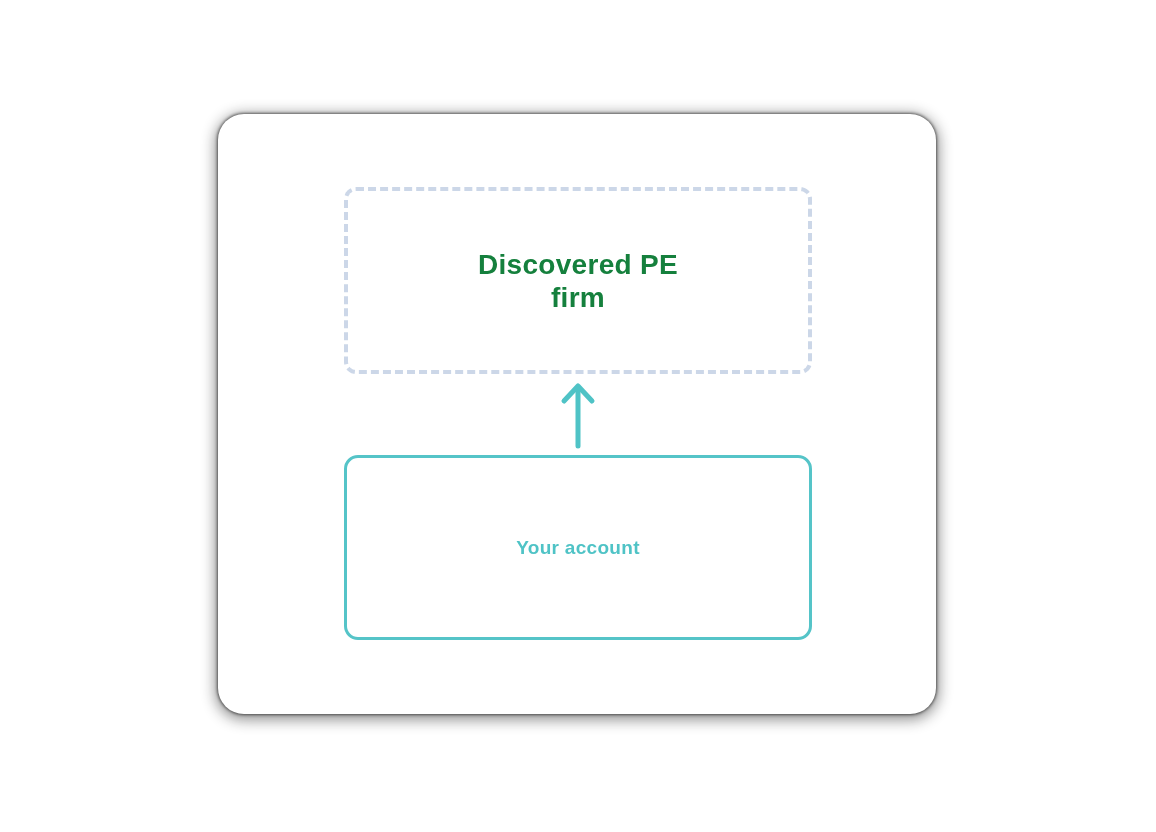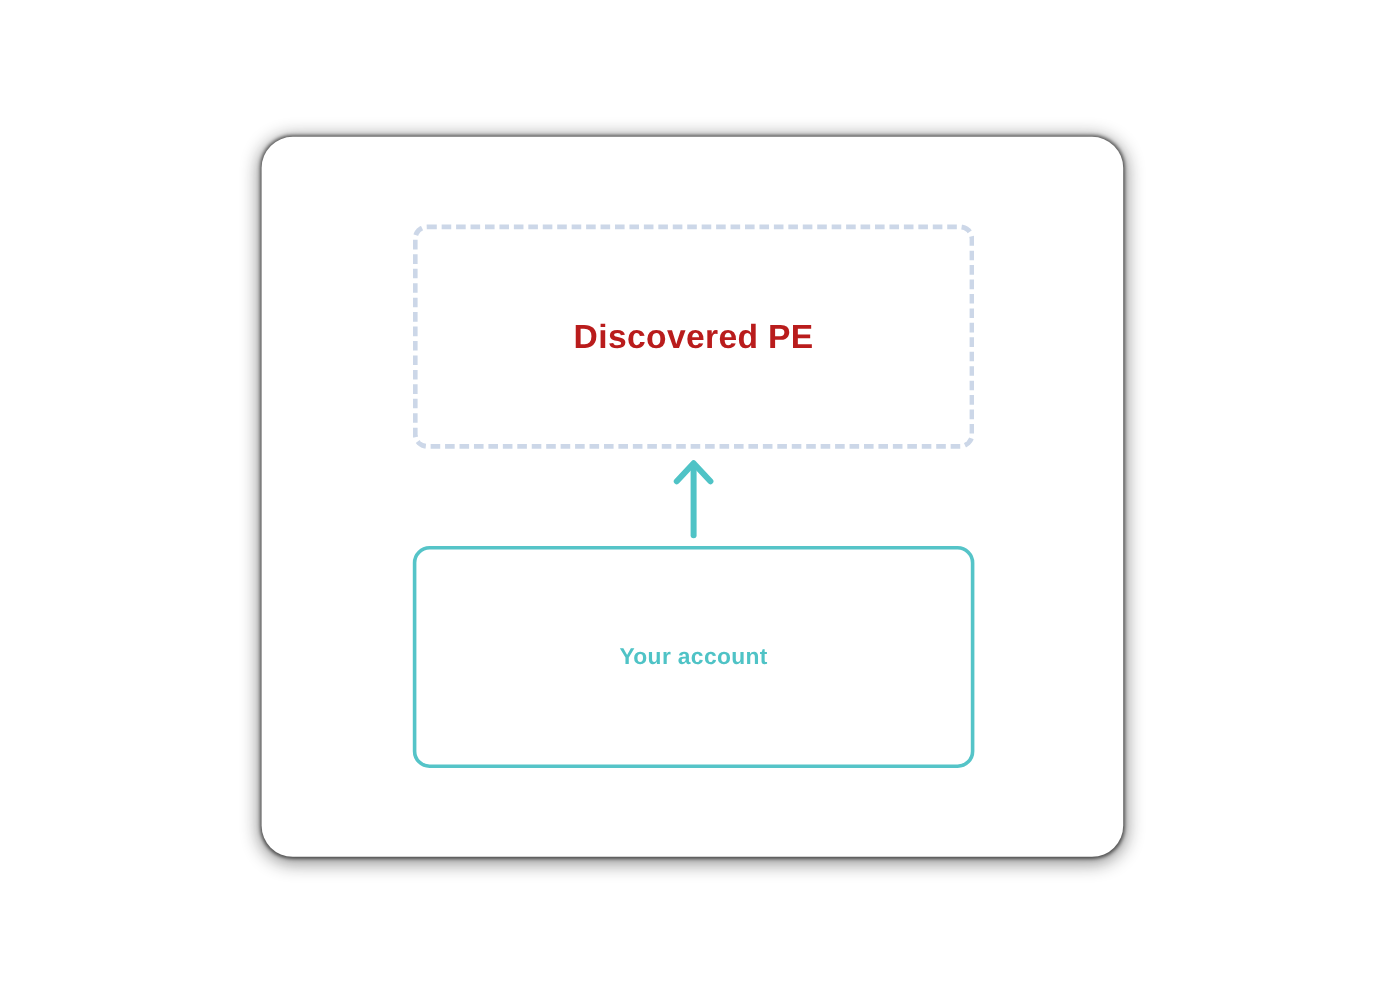--- a/index.html
+++ b/index.html
@@ -42,21 +42,21 @@
   }
 
   .node--dashed {
     top: 73px;
     height: 187px;
     border: 4px dashed #ccd7e8;
     border-radius: 12px;
   }
 
   .node--dashed .node__label {
-    color: #b91c1c;
+    color: #15803d;
     font-size: 28px;
     font-weight: 700;
     line-height: 33px;
     letter-spacing: 0.3px;
   }
 
   .node--solid {
     top: 341px;
     height: 185px;
     border: 3px solid #55c4c8;
@@ -88,20 +88,21 @@
 </style>
 </head>
 <body>
 
 <div class="stage">
   <div class="card">
 
     <div class="node node--dashed">
       <div class="node__label">
         <div>Discovered PE</div>
+        <div>firm</div>
       </div>
     </div>
 
     <div class="arrow-wrap">
       <svg width="40" height="72" viewBox="0 0 40 72" fill="none" xmlns="http://www.w3.org/2000/svg">
         <path d="M20 66 L20 8" stroke="#4fc3c6" stroke-width="5" stroke-linecap="round"></path>
         <path d="M6 21 L20 6 L34 21" stroke="#4fc3c6" stroke-width="5" stroke-linecap="round" stroke-linejoin="round" fill="none"></path>
       </svg>
     </div>
 

